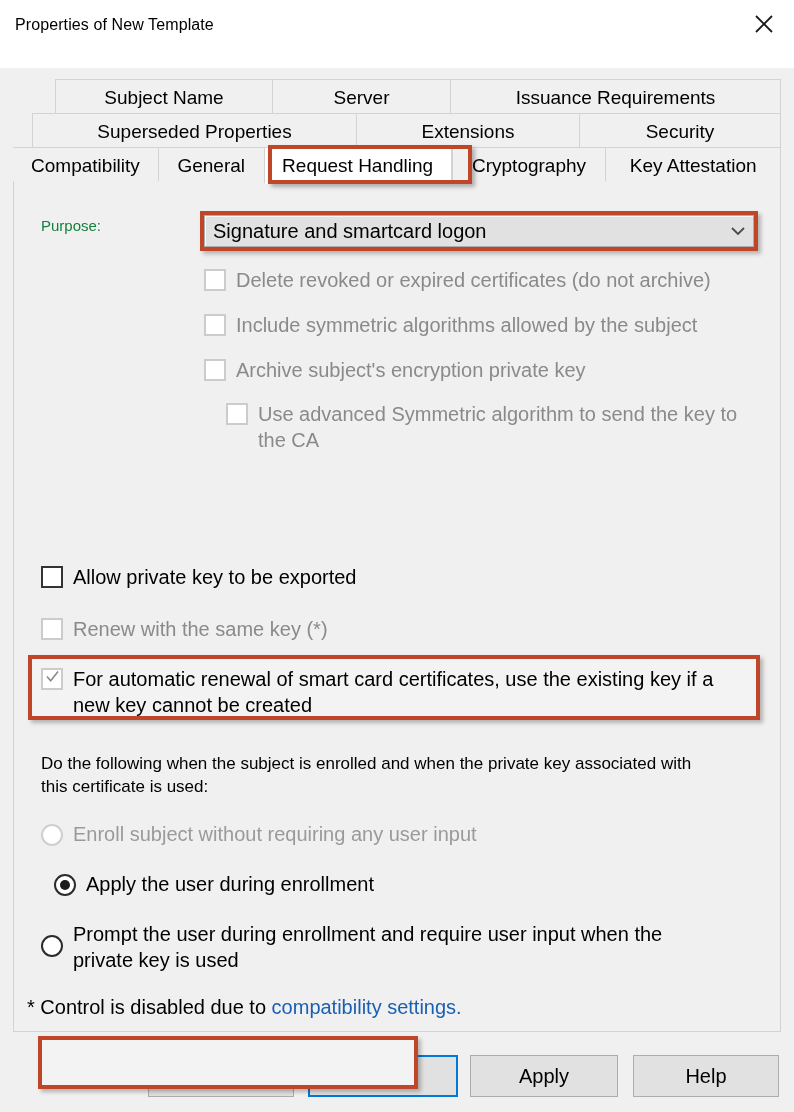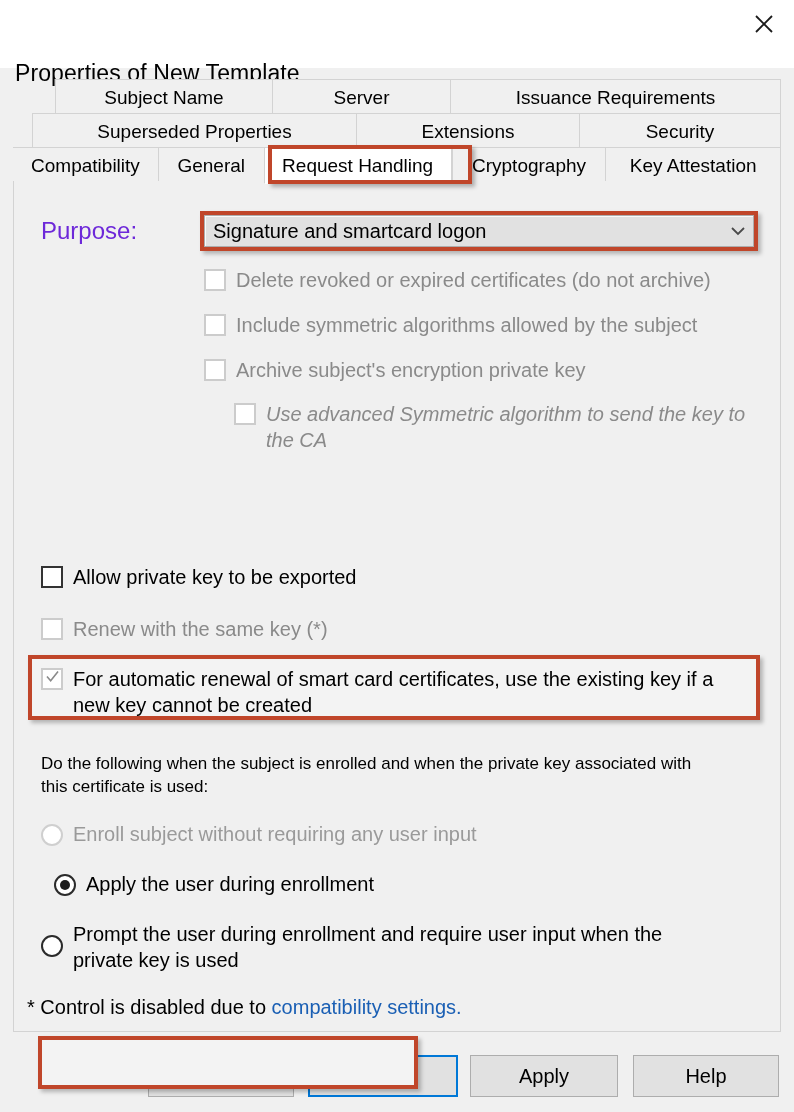--- a/index.html
+++ b/index.html
@@ -28,25 +28,24 @@
     position: absolute;
     left: 0; top: 0;
     width: 794px;
     height: 68px;
     background: #ffffff;
   }
   .title-text {
     position: absolute;
     left: 15px;
     top: 16px;
-    font-size: 23px;
+    font-size: 16px;
     color: #000000;
     letter-spacing: 0.1px;
     white-space: nowrap;
-    margin-top: 44px;
   }
   .close-btn {
     position: absolute;
     right: 0px;
     top: 0px;
     width: 60px;
     height: 47px;
     display: flex;
     align-items: center;
     justify-content: center;
@@ -124,22 +123,22 @@
   }
 
   .purpose-row {
     position: absolute;
     left: 27px;
     top: 36px;
     display: flex;
     align-items: center;
   }
   .purpose-label {
-    font-size: 24px;
-    color: #6d28d9;
+    font-size: 15px;
+    color: #15803d;
     white-space: nowrap;
   }
   .combo {
     position: absolute;
     left: 190px;
     top: 34px;
     width: 550px;
     height: 32px;
     background: #e1e1e1;
     border: 1px solid #adadad;
@@ -397,21 +396,21 @@
     <div class="chk-row" style="left:190px; top:131px; width:560px;">
       <span class="cb disabled"></span>
       <span class="chk-label disabled">Include symmetric algorithms allowed by the subject</span>
     </div>
 
     <div class="chk-row" style="left:190px; top:176px; width:560px;">
       <span class="cb disabled"></span>
       <span class="chk-label disabled">Archive subject's encryption private key</span>
     </div>
 
-    <div class="chk-row" style="left:220px; top:220px; width:530px;font-style:italic;">
+    <div class="chk-row" style="left:212px; top:220px; width:530px;">
       <span class="cb disabled"></span>
       <span class="chk-label disabled">Use advanced Symmetric algorithm to send the key to the CA</span>
     </div>
 
     <div class="chk-row" style="left:27px; top:383px; width:600px;">
       <span class="cb enabled"></span>
       <span class="chk-label enabled">Allow private key to be exported</span>
     </div>
 
     <div class="chk-row" style="left:27px; top:435px; width:600px;">

